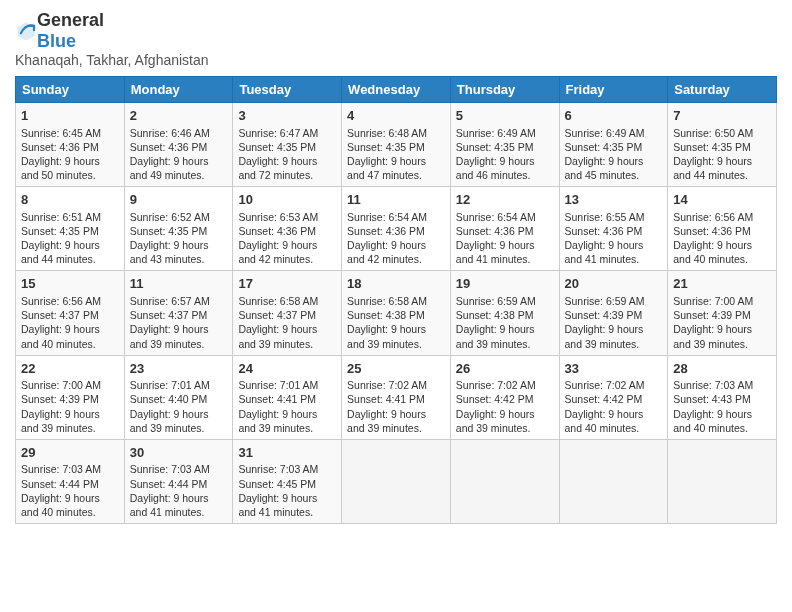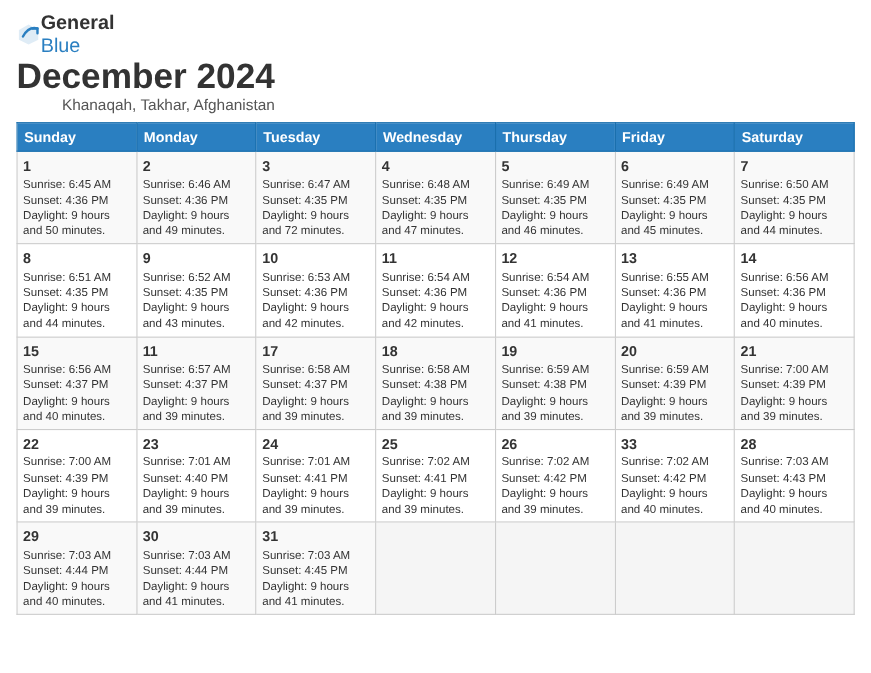--- a/index.html
+++ b/index.html
@@ -89,26 +89,25 @@
 <div class="header">
   <div class="logo-wrapper">
     <div class="logo-row">
       <svg class="logo-icon" viewBox="0 0 30 30" xmlns="http://www.w3.org/2000/svg">
         <polygon points="15,3 27,10 27,22 15,28 3,22 3,10" fill="#2a7fc1" opacity="0.15"></polygon>
         <path d="M8,18 Q15,5 26,8" stroke="#2a7fc1" stroke-width="3" fill="none" stroke-linecap="round"></path>
         <path d="M20,8 L26,8 L26,14" stroke="#2a7fc1" stroke-width="3" fill="none" stroke-linecap="round" stroke-linejoin="round"></path>
       </svg>
       <div>
         <span style="font-size:18px;font-weight:bold;color:#333;">General</span><br>
-        <span style="font-size:18px;font-weight:normal;color:#2a7fc1;text-align:right;">Blue</span>
+        <span style="font-size:18px;font-weight:bold;color:#2a7fc1;text-align:right;">Blue</span>
       </div>
     </div>
   </div>
   <div class="title-block">
-    <div class="month-title">December 2024</div>
     <div class="subtitle">Khanaqah, Takhar, Afghanistan</div>
   </div>
 </div>
 
 <table class="calendar">
   <thead>
     <tr>
     <th>Sunday</th>
         <th>Monday</th>
         <th>Tuesday</th>

